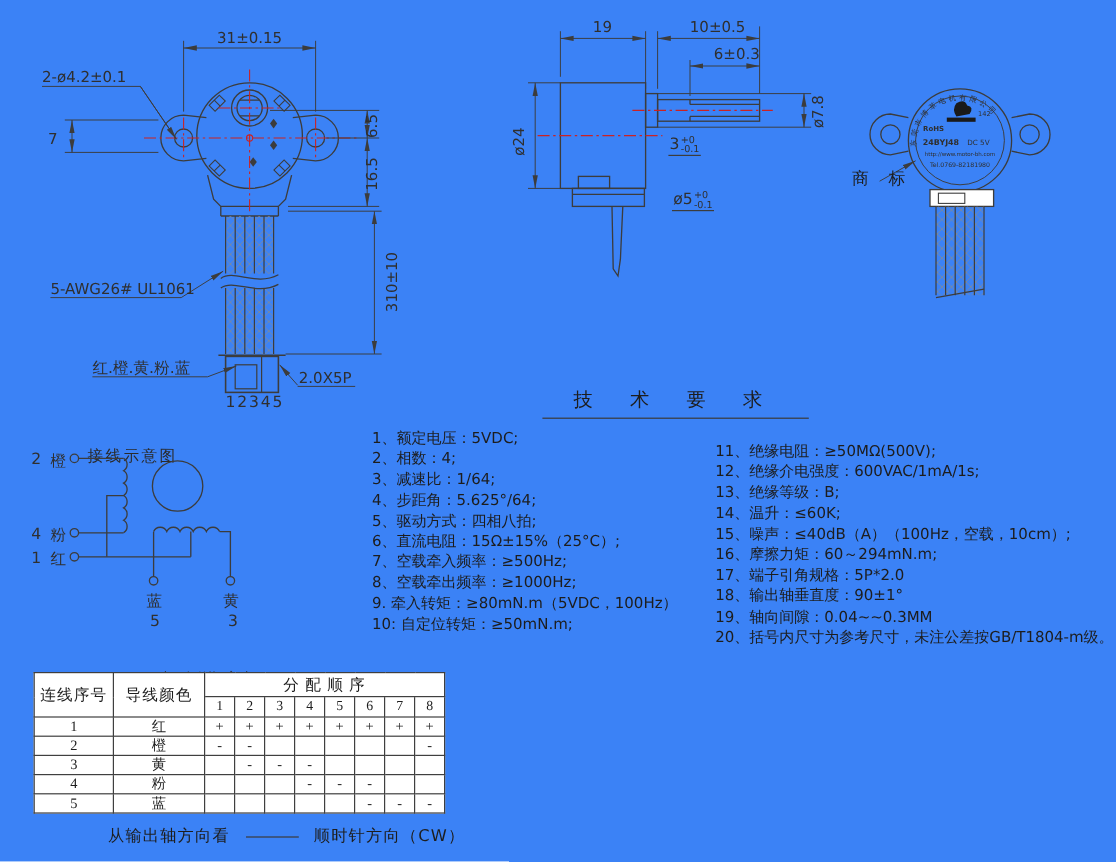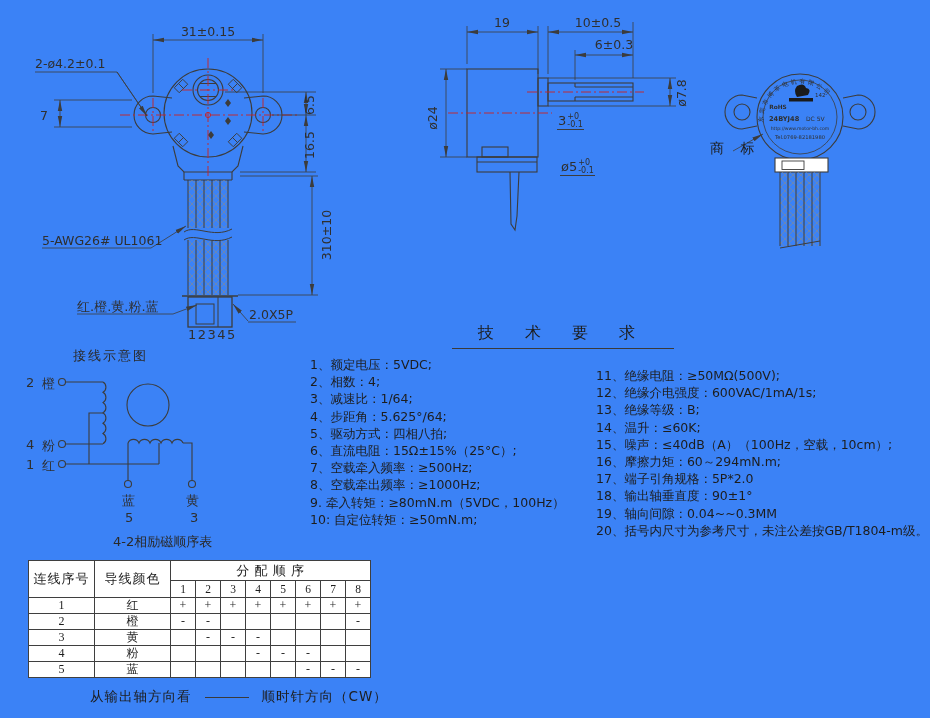--- a/index.html
+++ b/index.html
@@ -1,21 +1,21 @@
 <!DOCTYPE html>
 <html><head>
 <meta charset="utf-8">
 <style>
   html,body{margin:0;padding:0;background:#fff;}
   #page{position:relative;width:930px;height:718px;background:#3b82f6;overflow:hidden;
         font-family:"DejaVu Sans",sans-serif;color:#2a2a2a;}
   .abs{position:absolute;}
   svg text{font-family:"DejaVu Sans",sans-serif;fill:#2f2f2f;}
   .dimtxt{font-size:12.5px;}
-  .cjk{font-size:13px;}
+  .cjk{font-size:13px;margin-top:24px;}
   .title-tech{font-size:16px;letter-spacing:13px;text-align:center;color:#1d1d1d;
       border-bottom:1.5px solid #3a3a3a;padding-bottom:4px;white-space:nowrap;}
   .req{font-size:12.5px;line-height:17.2px;white-space:nowrap;color:#1d1d1d;}
   .req div{height:17.2px;}
   .tol{position:absolute;display:flex;align-items:center;font-size:13px;color:#2f2f2f;
       border-bottom:1px solid #3c3c3c;padding:0 1px 1px 1px;}
   .tol .stack{display:flex;flex-direction:column;font-size:8px;line-height:7.5px;margin-left:1px;}
   table.seq{border-collapse:collapse;table-layout:fixed;background:#fff;}
   table.seq th,table.seq td{border:1px solid #3f3f3f;text-align:center;padding:0;
       font-weight:normal;color:#1d1d1d;overflow:hidden;}

